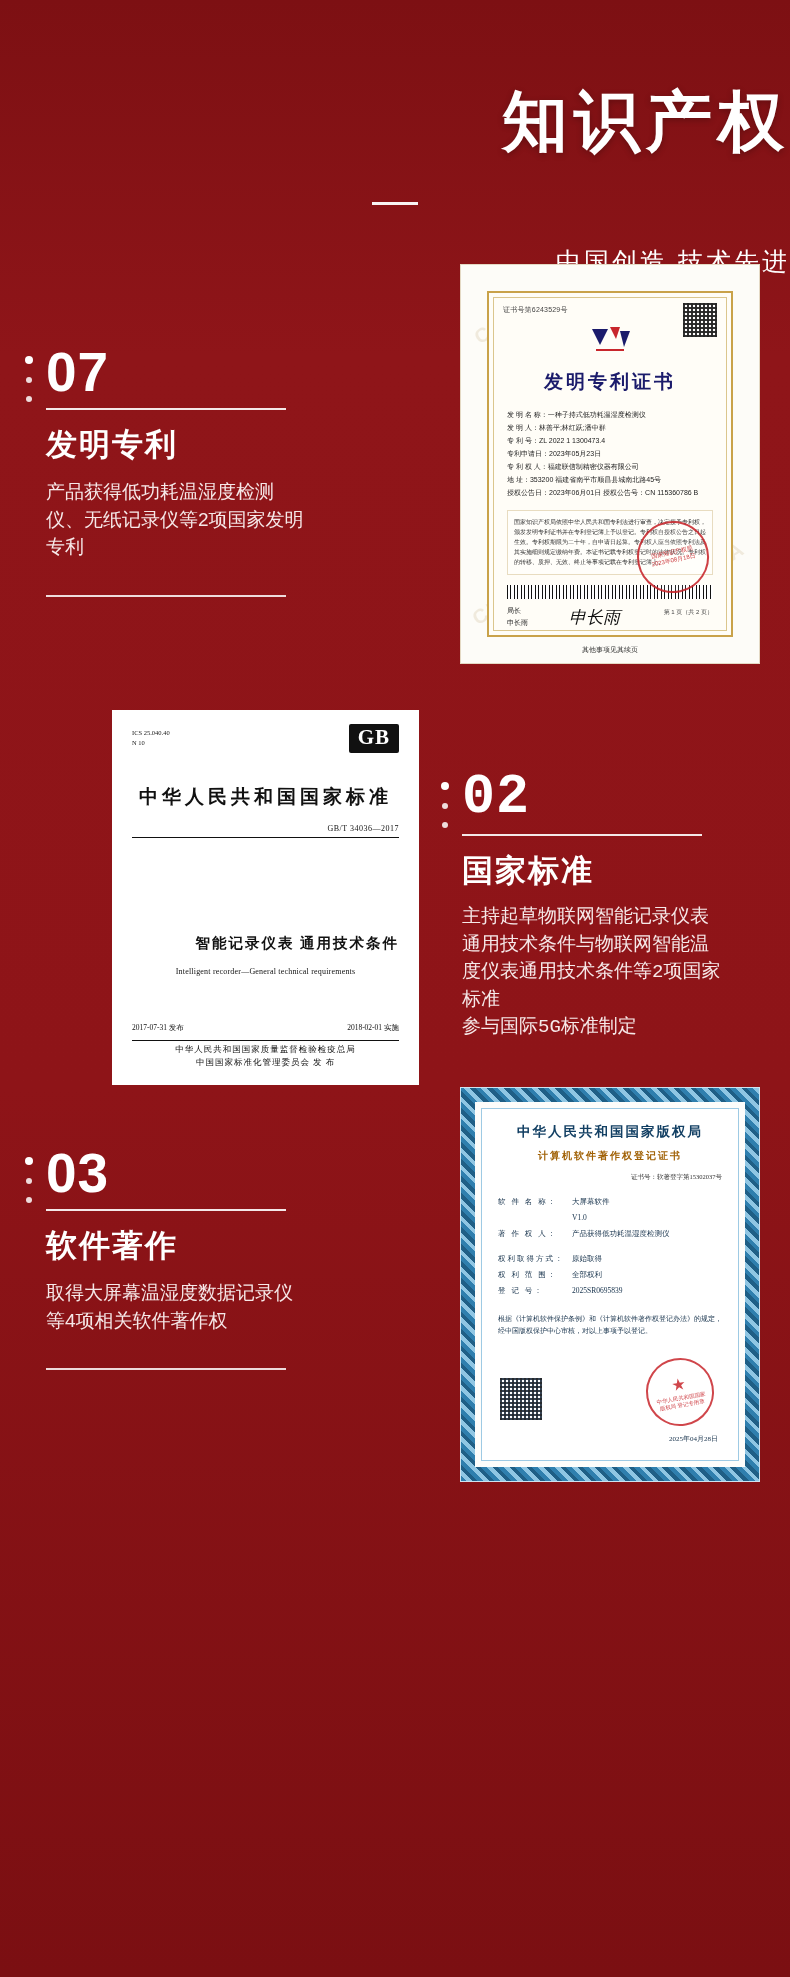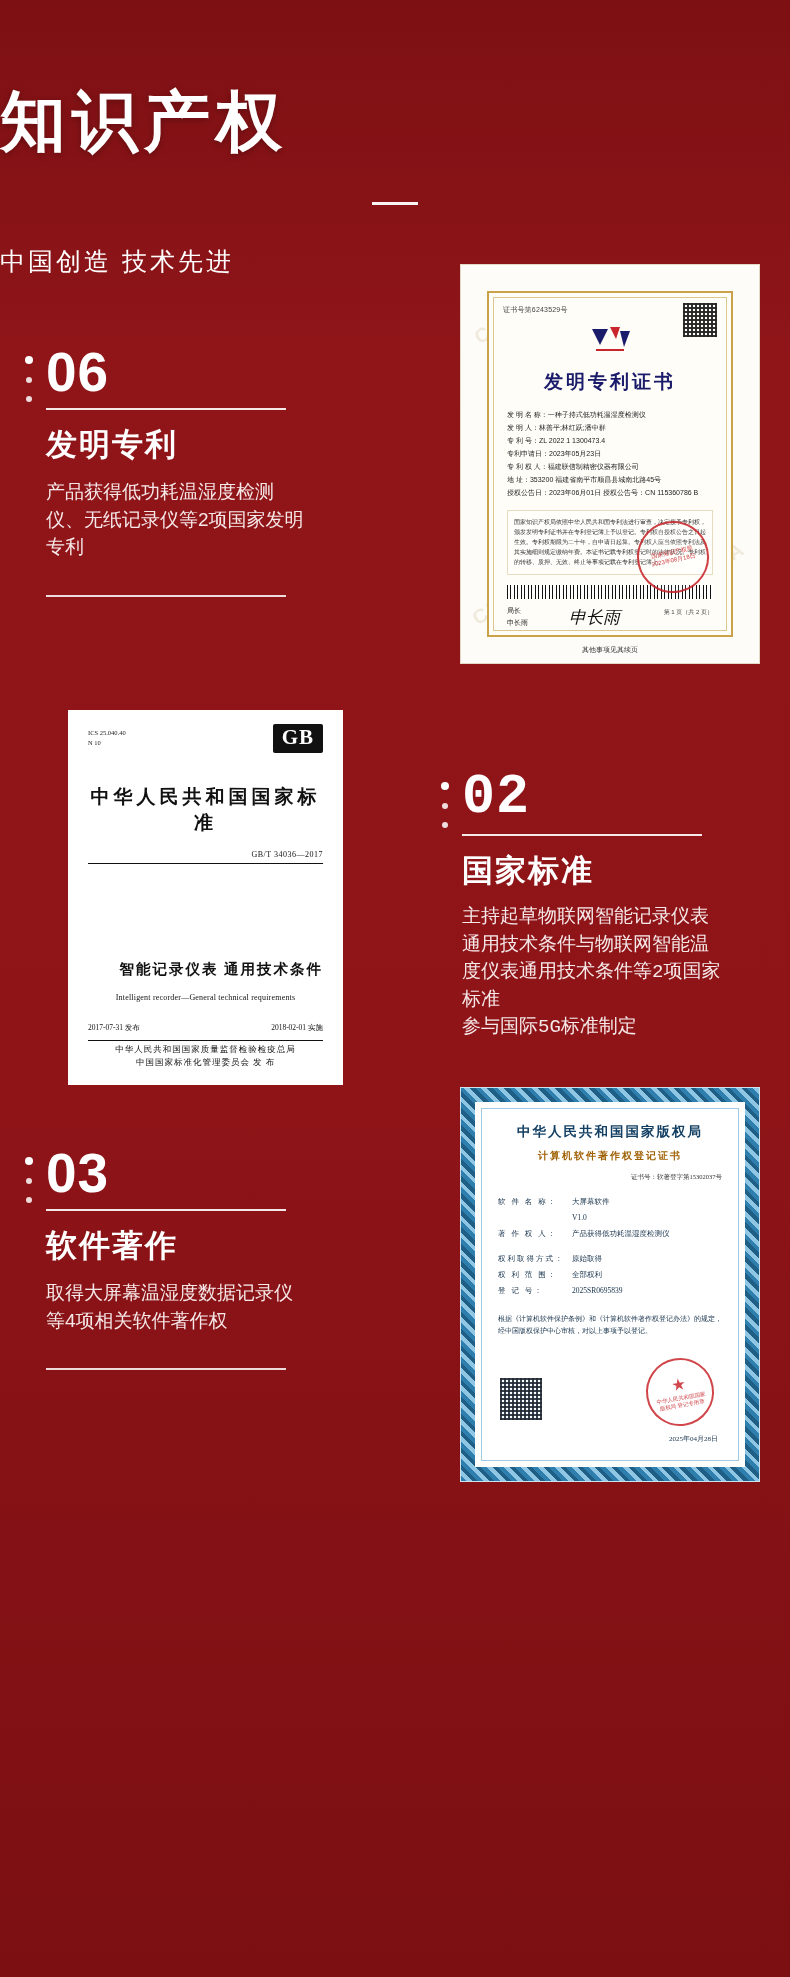--- a/index.html
+++ b/index.html
@@ -10,21 +10,21 @@
     font-family: "Liberation Sans", sans-serif;
     overflow: hidden;
   }
   body {
     background: linear-gradient(180deg, #7d1013 0%, #8f1519 18%, #8e1418 55%, #7b0f12 100%);
     position: relative;
   }
 
   
   .header {
-    text-align: left;
+    text-align: right;
     padding-top: 88px;
   }
   .header h1 {
     color: #ffffff;
     font-size: 66px;
     letter-spacing: 6px;
     font-weight: bold;
     line-height: 1;
     text-shadow: 0 2px 6px rgba(0,0,0,.25);
   }
@@ -243,26 +243,27 @@
   .pat-bottom-note {
     position: absolute;
     left: 0; right: 0; bottom: 8px;
     text-align: center;
     font-size: 7px;
     color: #333;
   }
 
   
   .cert-gb {
-    width: 275px; height: 375px;
+    width: 307px; height: 375px;
     background: #ffffff;
     padding: 18px 20px;
     position: relative;
     font-family: "Liberation Serif", serif;
     color: #111;
+    margin-left: 44px;
   }
   .gb-topleft { font-size: 6.5px; line-height: 1.5; color: #222; }
   .gb-logo {
     position: absolute;
     right: 20px; top: 14px;
     background: #111;
     color: #fff;
     font-family: "Liberation Serif", serif;
     font-weight: bold;
     font-size: 21px;
@@ -426,21 +427,21 @@
 
 <div class="section sec-left" style="margin-top:68px;">
   <div class="text-block">
     <div class="num-row">
       <div class="dots">
         <i></i>
           <i class="small"></i>
           <i class="small"></i>
       </div>
       <div>
-        <div class="num">06</div>
+        <div class="num">07</div>
         <div class="rule"></div>
         <div class="sec-title">发明专利</div>
         <div class="sec-body">产品获得低功耗温湿度检测仪、无纸记录仪等2项国家发明专利</div>
         <div class="rule-bottom"></div>
       </div>
     </div>
   </div>
 
   <div class="cert-block" style="margin-left:108px; margin-top:-82px;">
     <div class="cert cert-patent">

